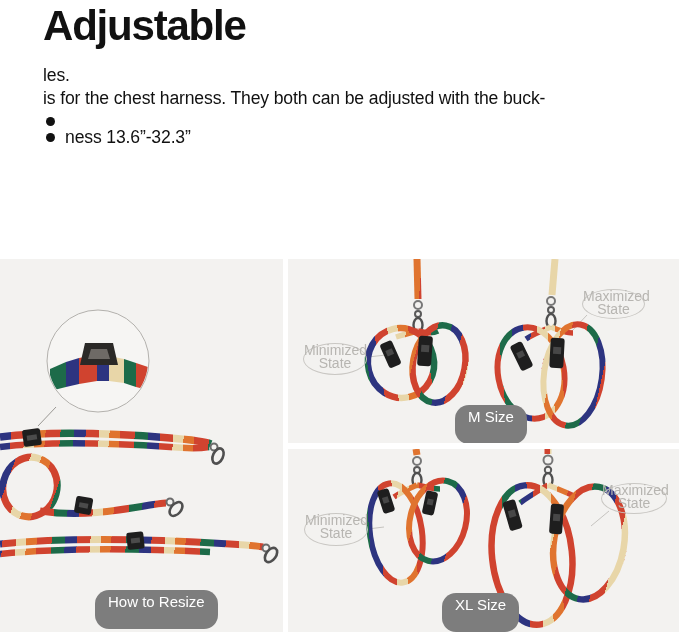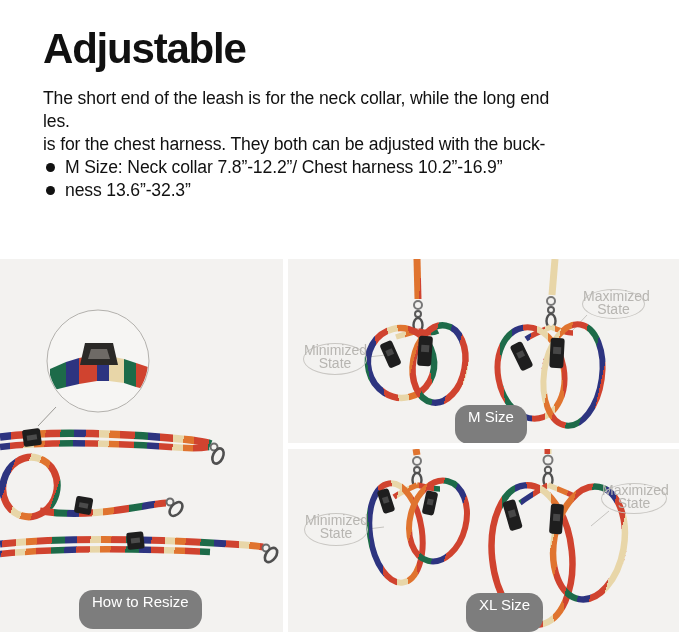--- a/index.html
+++ b/index.html
@@ -1,21 +1,21 @@
 <!DOCTYPE html>
 <html><head>
 <meta charset="utf-8">
 <style>
   html,body { margin:0; padding:0; background:#ffffff; }
   .page {
     position:relative; width:679px; height:632px; overflow:hidden;
     background:#ffffff; font-family:"Liberation Sans", sans-serif; color:#111111;
   }
   
-  .header { padding:3px 38px 0 43px;margin-top:23px; }
+  .header { padding:3px 38px 0 43px; }
   .title {
     margin:0; font-size:42px; line-height:46px; font-weight:700;
     letter-spacing:-1.2px; color:#111111;
   }
   .body-text { margin-top:15px; font-size:17.6px; line-height:23px; letter-spacing:-0.15px; }
   .tline { display:block; white-space:nowrap; }
   .bullets { margin:0; padding:0; list-style:none; }
   .bullet-item { display:flex; align-items:flex-start; }
   .dot { width:9px; height:9px; border-radius:50%; background:#111111; margin:7px 10px 0 3px; flex:none; }
   
@@ -39,29 +39,25 @@
   }
 </style>
 </head>
 <body>
 
 <div class="page">
 
   <div class="header">
     <h1 class="title">Adjustable</h1>
     <div class="body-text">
-      <span class="tline">The short end of the leash is for the neck collar, while the long end</span>
       <span class="tline">les.</span>
       <span class="tline">is for the chest harness. They both can be adjusted with the buck-</span>
       <ul class="bullets">
         <li class="bullet-item">
           <span class="dot"></span>
-          <span>
-            <span class="tline">M Size: Neck collar 7.8”-12.2”/ Chest harness 10.2”-16.9”</span>
-          </span>
         </li>
         <li class="bullet-item">
           <span class="dot"></span>
           <span>
             <span class="tline">ness 13.6”-32.3”</span>
           </span>
         </li>
       </ul>
     </div>
   </div>
@@ -132,21 +128,21 @@
           <path d="M0,285 C70,278 150,280 230,285 C248,286 258,287 263,288" stroke="url(#mcL)" stroke-width="7" fill="none"></path>
           <path d="M0,295 C70,288 150,290 210,293" stroke="url(#mcL)" stroke-width="6.5" fill="none"></path>
           <g transform="rotate(-6 136 282)">
             <rect x="127" y="273" width="17" height="17" rx="2.5" fill="#1e1e1e"></rect>
             <rect x="131" y="279" width="9" height="5" fill="#4b4b4b"></rect>
           </g>
           <circle cx="266" cy="289" r="3.5" fill="none" stroke="#6b6b6b" stroke-width="2"></circle>
           <ellipse cx="271" cy="296" rx="5" ry="8" fill="none" stroke="#4f4f4f" stroke-width="2.6" transform="rotate(35 271 296)"></ellipse>
         </g>
       </svg>
-      <div class="size-pill" style="left:79px; top:331px;text-align:center;">How to Resize</div>
+      <div class="size-pill" style="left:95px; top:331px;text-align:center;">How to Resize</div>
     </section>
 
     <div class="right-col">
 
       <section class="panel panel-m">
         <svg width="391" height="184" viewBox="0 0 391 184">
           <defs>
             <linearGradient id="mcM" gradientUnits="userSpaceOnUse" x1="0" y1="0" x2="74" y2="6" spreadMethod="repeat">
               <stop offset="0" stop-color="#1d6b49"></stop>
                 <stop offset="0.18" stop-color="#1d6b49"></stop>
@@ -272,18 +268,18 @@
         </svg>
 
         <div class="state-oval" style="left:16px; top:64px; width:64px; height:33px;">
           <span>Minimized</span>
           <span>State</span>
         </div>
         <div class="state-oval" style="left:313px; top:34px; width:66px; height:31px;">
           <span>Maximized</span>
           <span>State</span>
         </div>
-        <div class="size-pill" style="left:178px; top:144px;">XL Size</div>
+        <div class="size-pill" style="left:154px; top:144px;">XL Size</div>
       </section>
 
     </div>
   </div>
 </div>
 
 </body></html>

